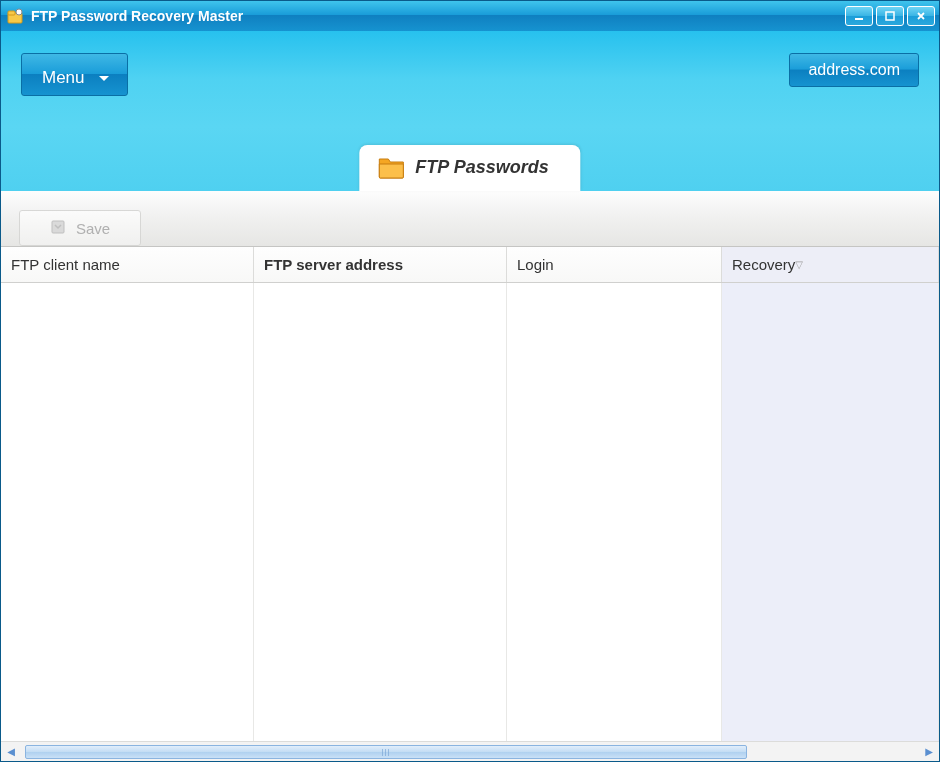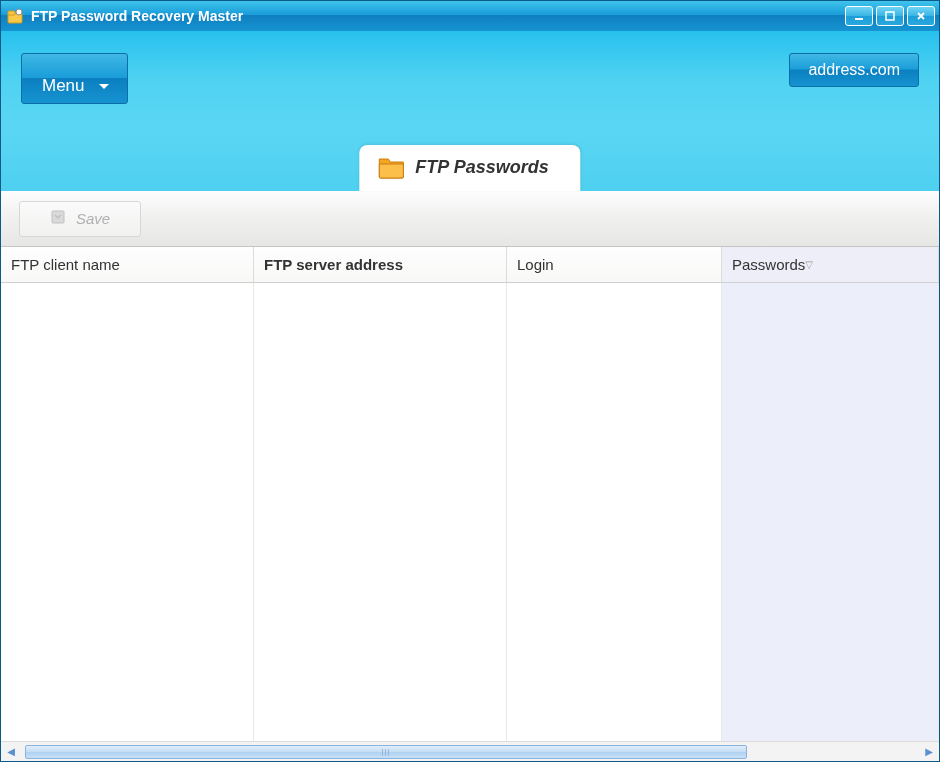--- a/index.html
+++ b/index.html
@@ -61,21 +61,21 @@
   display: flex;
   justify-content: space-between;
   align-items: flex-start;
 }
 .menu-btn {
   background: linear-gradient(to bottom, #3fb8e5 0%, #1a9dd9 48%, #0b7fc0 49%, #1693d0 100%);
   border: 1px solid #0a6fa5;
   border-radius: 3px;
   color: #fff;
   font-size: 17px;
-  padding: 22px 18px 7px 20px;
+  padding: 14px 18px 7px 20px;
   display: flex;
   align-items: center;
   gap: 14px;
   cursor: pointer;
 }
 .menu-btn .tri {
   width: 0; height: 0;
   border-left: 5px solid transparent;
   border-right: 5px solid transparent;
   border-top: 5px solid #fff;
@@ -110,23 +110,22 @@
 }
 .folder-icon {
   width: 28px;
   height: 24px;
 }
 .toolbar {
   background: linear-gradient(to bottom, #fdfdfd 0%, #f0f0ef 50%, #e6e6e4 100%);
   border-bottom: 1px solid #c5c5c3;
   height: 56px;
   display: flex;
-  align-items: center;
+  align-items: flex-end;
   padding: 0 18px;
-  font-style: italic;
 }
 .toolbar-btn {
   background: linear-gradient(to bottom, #fcfcfc 0%, #f2f2f1 100%);
   border: 1px solid #d5d5d3;
   border-radius: 3px;
   height: 36px;
   padding: 0 30px;
   display: flex;
   align-items: center;
   gap: 10px;
@@ -304,21 +303,21 @@
       <div class="th c1">
         <span>FTP client name</span>
       </div>
       <div class="th c2">
         <span>FTP server address</span>
       </div>
       <div class="th c3">
         <span>Login</span>
       </div>
       <div class="th c4 sorted">
-        <span>Passwords</span>
+        <span>Recovery</span>
         <span class="sort-glyph">▽</span>
       </div>
     </div>
     <div class="table-body">
       <div class="col c1"></div>
       <div class="col c2"></div>
       <div class="col c3"></div>
       <div class="col c4 sorted"></div>
     </div>
     <div class="hscroll">

